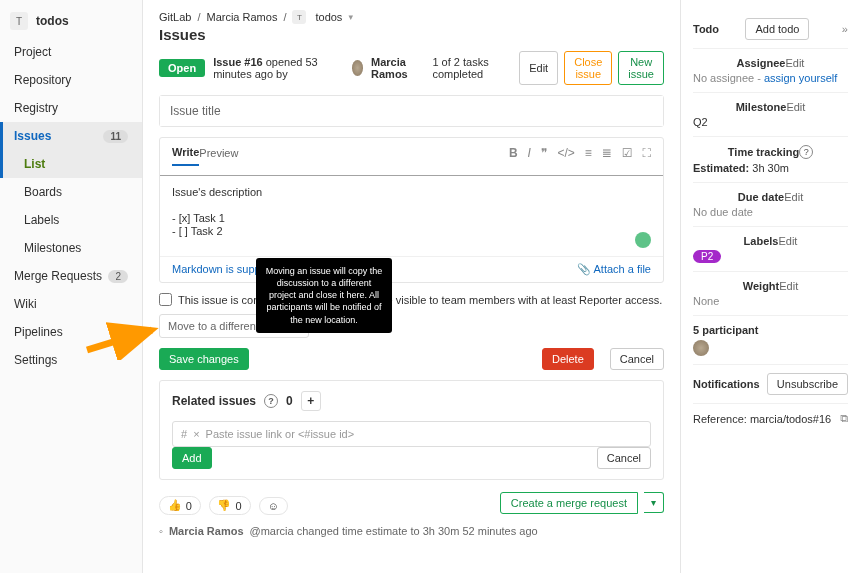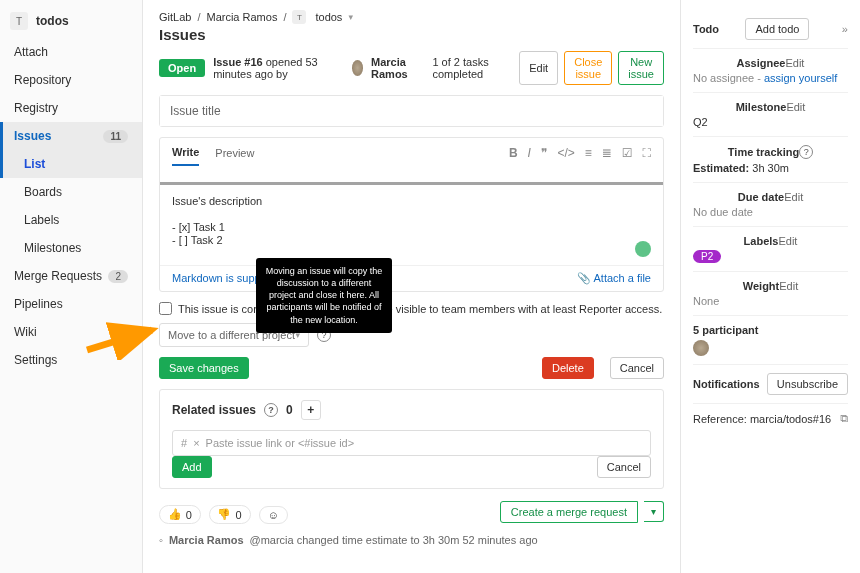--- a/index.html
+++ b/index.html
@@ -4,40 +4,40 @@
 <style>
 *{box-sizing:border-box;margin:0;padding:0;font-family:-apple-system,BlinkMacSystemFont,"Segoe UI",sans-serif}
 body{font-size:12px;color:#303030;background:#fff;width:860px;height:573px;overflow:hidden;position:relative}
 .layout{display:flex;height:100%}
 .sidebar{width:143px;background:#fafafa;border-right:1px solid #e5e5e5;padding:8px 0}
 .sb-head{display:flex;align-items:center;padding:4px 10px 8px}
 .sb-avatar{width:18px;height:18px;background:#eee;border-radius:3px;display:flex;align-items:center;justify-content:center;font-size:10px;color:#666;margin-right:8px}
 .sb-item{display:flex;align-items:center;justify-content:space-between;padding:7px 14px;font-size:12px;color:#303030;cursor:pointer}
 .sb-item.active{background:#ebebeb;font-weight:600;color:#1068bf;box-shadow:inset 3px 0 0 #1068bf}
 .sb-sub{padding-left:24px}
-.sb-sub.active{font-weight:600;color:#1d4ed8}
+.sb-sub.active{font-weight:600;color:#4d7c0f}
 .badge{background:#ddd;border-radius:10px;font-size:10px;padding:1px 7px;color:#555}
 .main{flex:1;padding:10px 16px;overflow:hidden;position:relative}
 .breadcrumb{font-size:11px;color:#666;display:flex;align-items:center;gap:6px}
 .breadcrumb a{color:#303030;text-decoration:none}
 .bc-avatar{width:14px;height:14px;background:#eee;border-radius:3px;display:inline-flex;align-items:center;justify-content:center;font-size:8px;margin-right:3px}
 .title{font-size:15px;font-weight:600;margin:2px 0 8px}
 .status-row{display:flex;align-items:center;gap:8px;margin-bottom:10px}
 .open-badge{background:#1aaa55;color:#fff;padding:3px 9px;border-radius:3px;font-size:11px;font-weight:600}
 .meta{font-size:11px;color:#303030}
 .user-av{width:16px;height:16px;border-radius:50%;display:inline-block;vertical-align:middle;background:radial-gradient(#b8a890,#8a7860)}
 .btn-row{margin-left:auto;display:flex;gap:6px}
 .btn{padding:4px 9px;border:1px solid #ccc;border-radius:3px;background:#fff;font-size:11px;cursor:pointer;color:#303030}
 .btn.orange{border-color:#fc9403;color:#fc9403}
 .btn.green{border-color:#1aaa55;color:#168f48}
 .btn.green-fill{background:#1aaa55;color:#fff;border-color:#1aaa55}
 .btn.red-fill{background:#db3b21;color:#fff;border-color:#db3b21}
 .card{border:1px solid #e5e5e5;border-radius:3px;margin-bottom:10px}
 .input-title{width:100%;padding:8px 10px;border:none;font-size:12px;color:#666}
-.tabs{display:flex;gap:16px;padding:8px 12px 16px;border-bottom:3px solid #a3a3a3;font-size:11px;align-items:center}
+.tabs{display:flex;padding:8px 12px 9px;border-bottom:1px solid #a3a3a3;font-size:11px;align-items:center}
 .tab{padding-bottom:6px;cursor:pointer;color:#666}
 .tab.active{color:#303030;font-weight:600;border-bottom:2px solid #1068bf}
 .toolbar{margin-left:auto;display:flex;gap:10px;color:#888;padding-bottom:6px}
 .toolbar span{cursor:pointer;font-size:12px}
 .desc{padding:10px 12px;font-family:ui-monospace,Menlo,monospace;font-size:11px;color:#303030;min-height:80px;position:relative}
 .desc-footer{display:flex;justify-content:space-between;padding:6px 12px;border-top:1px solid #f0f0f0;font-size:11px}
 .link{color:#1068bf;cursor:pointer}
 .circle-green{position:absolute;right:12px;bottom:8px;width:16px;height:16px;border-radius:50%;background:#1aaa55;opacity:.7}
 .conf-row{display:flex;align-items:center;gap:6px;font-size:11px;color:#303030;margin:8px 0}
 .move-row{display:flex;align-items:center;gap:8px;margin-bottom:10px;position:relative}
@@ -71,21 +71,21 @@
 <body>
 
 <div class="layout">
 
   <div class="sidebar">
     <div class="sb-head">
       <div class="sb-avatar">T</div>
       <span style="font-weight:600">todos</span>
     </div>
     <div class="sb-item">
-        <span>Attach</span>
+        <span>Project</span>
       </div>
     <div class="sb-item">
         <span>Repository</span>
       </div>
     <div class="sb-item">
         <span>Registry</span>
       </div>
     <div class="sb-item active">
       <span>Issues</span>
       <span class="badge">11</span>
@@ -100,24 +100,24 @@
         <span>Labels</span>
       </div>
     <div class="sb-item sb-sub">
         <span>Milestones</span>
       </div>
     <div class="sb-item">
       <span>Merge Requests</span>
       <span class="badge">2</span>
     </div>
     <div class="sb-item">
+        <span>Wiki</span>
+      </div>
+    <div class="sb-item">
         <span>Pipelines</span>
-      </div>
-    <div class="sb-item">
-        <span>Wiki</span>
       </div>
     <div class="sb-item">
         <span>Settings</span>
       </div>
   </div>
 
   <div class="main">
     <div class="breadcrumb">
       <a>GitLab</a>
         <span>/</span>

